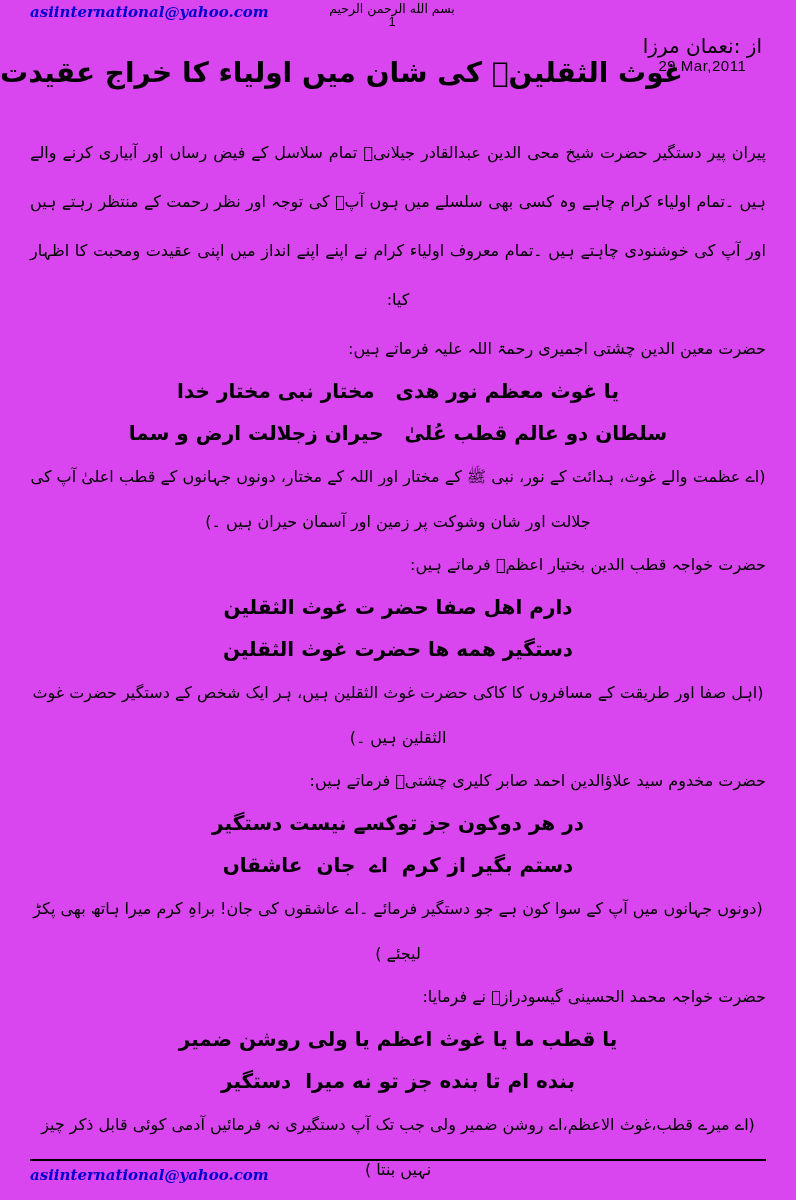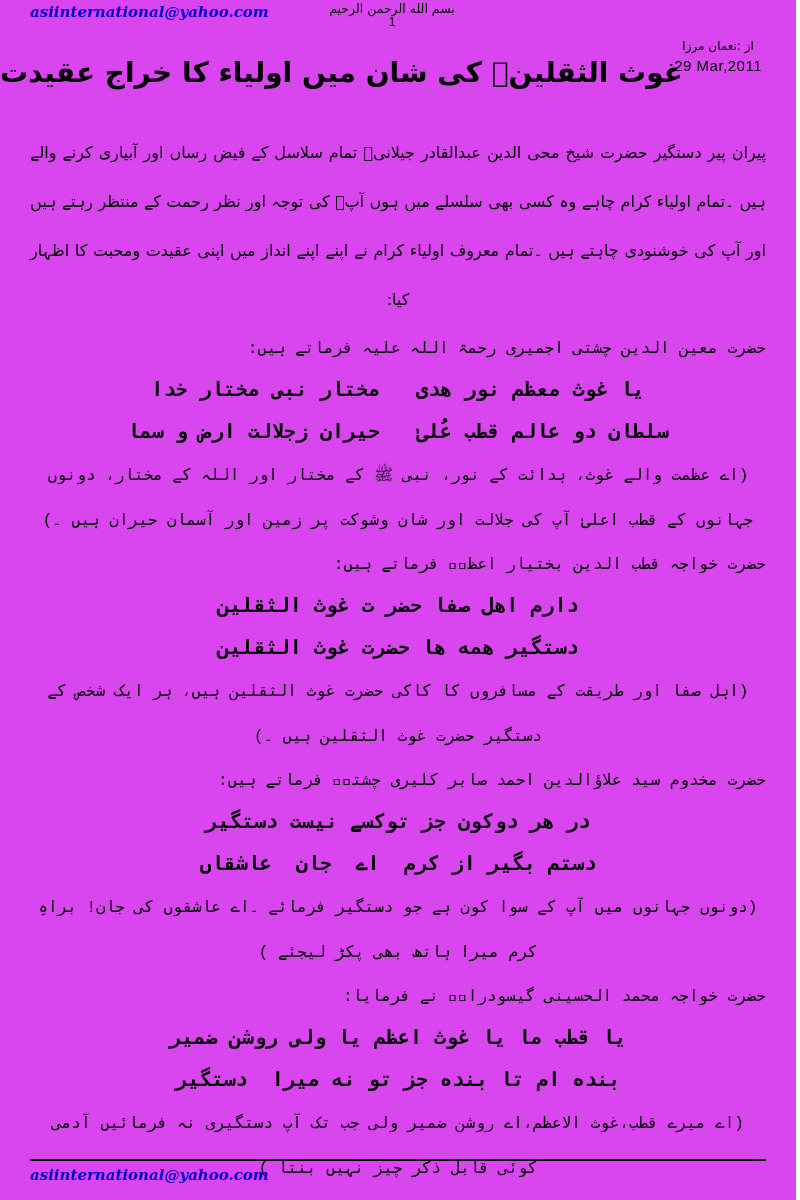--- a/index.html
+++ b/index.html
@@ -42,36 +42,36 @@
     text-align: left;
     font-size: 28px;
     font-weight: bold;
     line-height: 74px;
     letter-spacing: 0px;
   }
   .byline {
     position: absolute; right: 34px; top: 0;
     text-align: center;
   }
-  .author { font-size: 12px; line-height: 20px; }
+  .author { font-size: 20px; line-height: 20px; }
   .date {
     font-family: "Liberation Sans", sans-serif;
     font-size: 15px; line-height: 19px; letter-spacing: 0.5px;
   }
 
   
   .content { padding: 18px 30px 0 30px; }
   .intro {
     font-size: 16px;
     line-height: 49px;
     text-align: justify;
     text-align-last: center;
     margin: 0 0 4px 0;
   }
-  .quote-section { margin: 0; font-family: Liberation Mono, monospace; }
+  .quote-section { margin: 0; }
   .attribution {
     font-size: 16px;
     line-height: 42px;
     text-align: right;
   }
   .verse {
     font-size: 20px;
     font-weight: bold;
     line-height: 42px;
     text-align: center;

